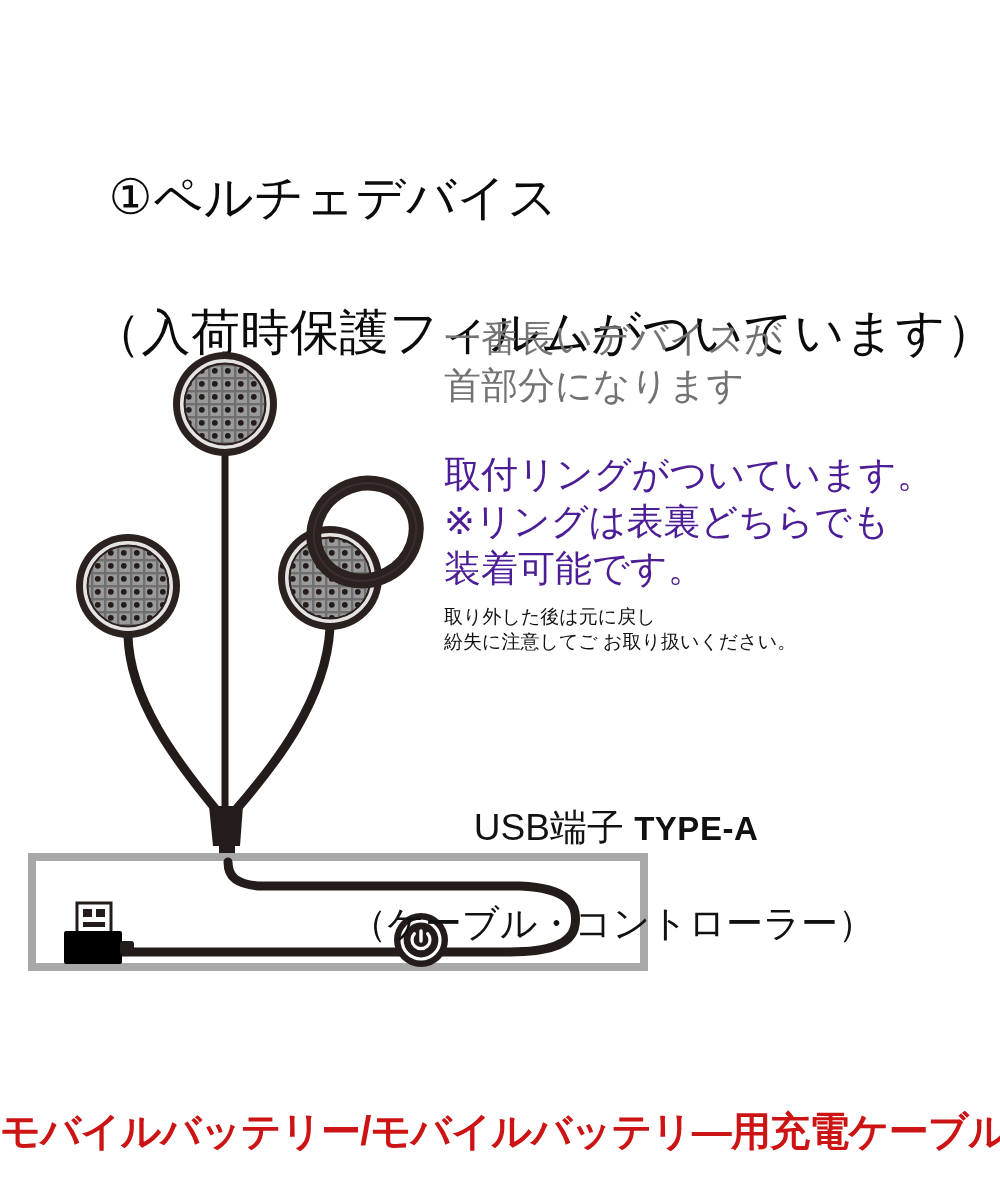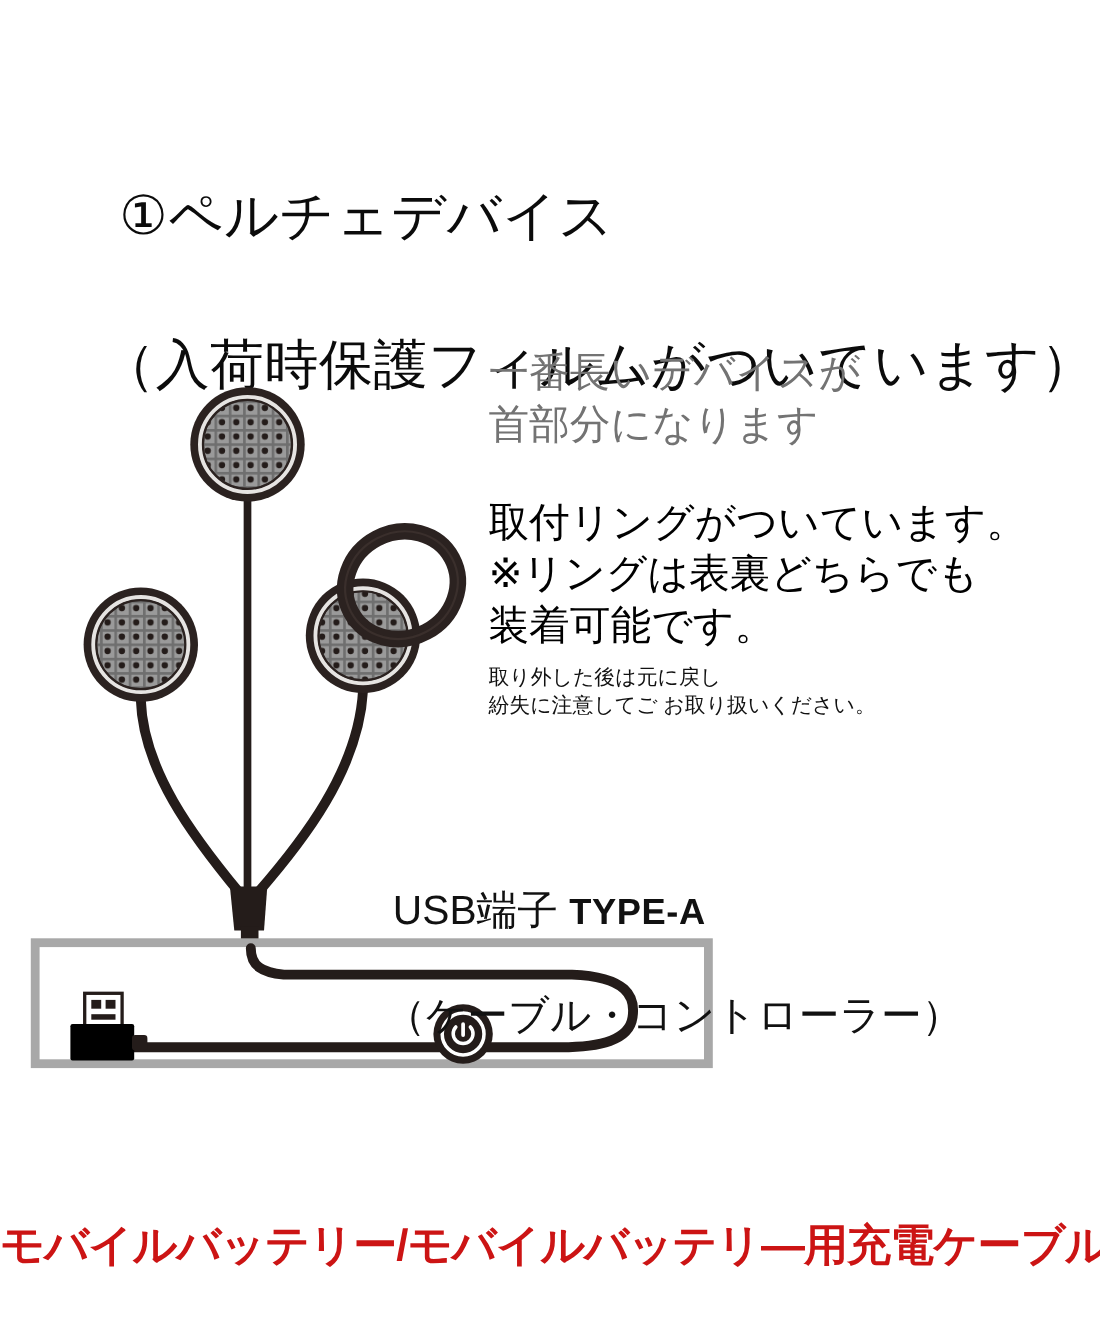--- a/index.html
+++ b/index.html
@@ -49,21 +49,21 @@
     color: #737373;
     white-space: pre;
   }
   .note-b {
     position: absolute;
     left: 444px;
     top: 452px;
     width: 545px;
     font-size: 37px;
     line-height: 1.27;
-    color: #000000;
+    color: #4c1d95;
     white-space: pre;
   }
   .note-small {
     position: absolute;
     left: 444px;
     top: 604px;
     width: 540px;
     font-size: 19px;
     line-height: 1.34;
     color: #111111;
@@ -72,20 +72,21 @@
 
   
   .usb-caption {
     position: absolute;
     left: 316px;
     top: 756px;
     font-size: 37px;
     line-height: 1.3;
     color: #111111;
     white-space: pre;
+    text-align: center;
   }
   .usb-caption .typea {
     font-weight: 700;
     font-size: 33px;
     letter-spacing: 0.5px;
   }
   .usb-caption .l2 {
     display: block;
     margin-left: 34px;
     font-family: Liberation Serif, serif;

